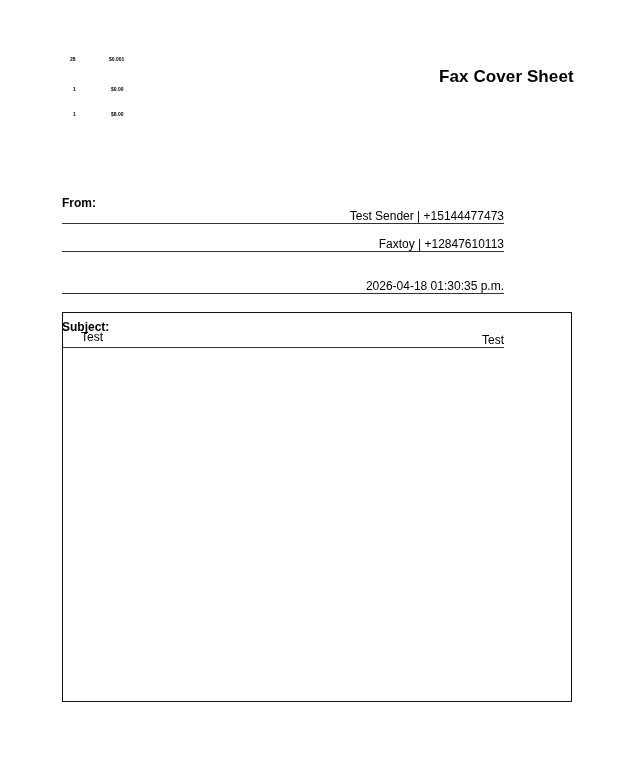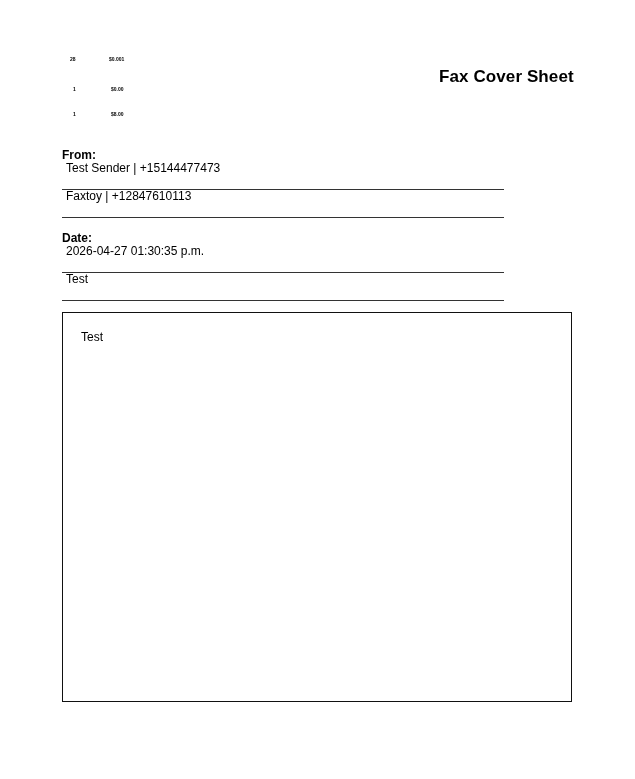--- a/index.html
+++ b/index.html
@@ -1,21 +1,21 @@
 <!DOCTYPE html>
 <html><head>
 <meta charset="utf-8">
 <style>
   html, body { margin: 0; padding: 0; background: #ffffff; }
   body { width: 635px; height: 779px; position: relative; overflow: hidden; font-family: "Liberation Sans", sans-serif; color: #000; }
   .tiny { position: absolute; font-size: 5px; font-weight: bold; line-height: 6px; }
   .title { position: absolute; left: 439px; top: 51px; font-size: 17px; font-weight: bold; letter-spacing: 0.1px; margin-top: 16px; }
-  .field { position: absolute; left: 62px; width: 442px; }
+  .field { position: absolute; left: 62px; width: 442px; margin-top: 48px; }
   .field-label { font-size: 12px; font-weight: bold; line-height: 13px; }
-  .field-value { font-size: 12px; line-height: 13px; padding-left: 4px; border-bottom: 1.5px solid #333; padding-bottom: 14px; }
+  .field-value { font-size: 12px; line-height: 13px; padding-left: 4px; border-bottom: 1.5px solid #333; padding-bottom: 0px; text-align: right; }
   .body-box { position: absolute; left: 62px; top: 312px; width: 508px; height: 388px; border: 1.5px solid #111; }
   .body-text { position: absolute; left: 18px; top: 17px; font-size: 12px; }
 </style>
 </head>
 <body>
 
 <div>
   <span class="tiny" style="left:70px;top:56px;">28</span>
   <span class="tiny" style="left:109px;top:56px;">$0.001</span>
   <span class="tiny" style="left:73px;top:86px;">1</span>
@@ -29,23 +29,23 @@
 <div class="field" style="top:149px;">
   <div class="field-label">From:</div>
   <div class="field-value">Test Sender | +15144477473</div>
 </div>
 
 <div class="field" style="top:190px;">
   <div class="field-value">Faxtoy | +12847610113</div>
 </div>
 
 <div class="field" style="top:232px;">
-  <div class="field-label">Date:</div>
-  <div class="field-value">2026-04-27 01:30:35 p.m.</div>
+  <div class="field-value">2026-04-18 01:30:35 p.m.</div>
 </div>
 
 <div class="field" style="top:273px;">
+  <div class="field-label">Subject:</div>
   <div class="field-value">Test</div>
 </div>
 
 <div class="body-box">
   <div class="body-text">Test</div>
 </div>
 
 </body></html>

